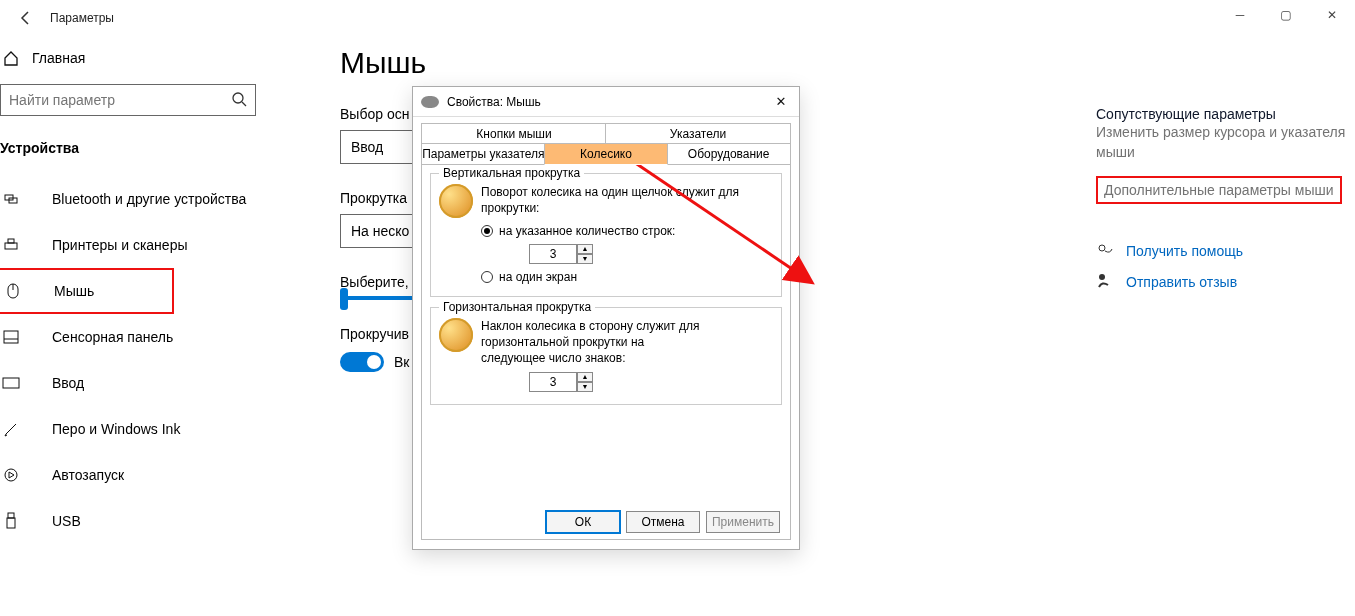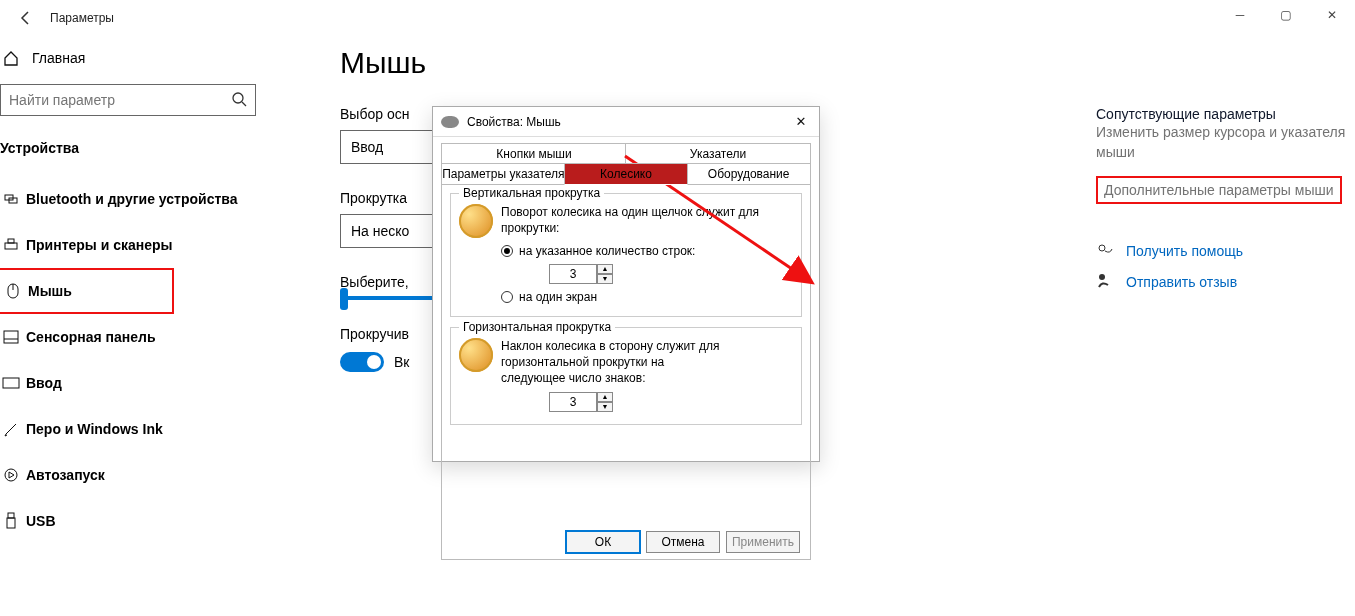--- a/index.html
+++ b/index.html
@@ -17,21 +17,21 @@
 .home-row { display: flex; align-items: center; height: 44px; }
 .home-row .ico { width: 22px; display: flex; justify-content: center; }
 .home-row span { margin-left: 10px; font-size: 14px; }
 .search-box { margin-top: 4px; width: 256px; height: 32px; background: #fff; border: 1px solid #666; display: flex; align-items: center; padding: 0 8px; }
 .search-box input { border: none; outline: none; flex: 1; font-size: 14px; background: transparent; }
 .search-box .sicon { color: #333; }
 .cat-title { margin-top: 24px; font-size: 14px; font-weight: 600; }
 .nav { margin-top: 20px; margin-left: -14px; }
 .nav-item { height: 46px; display: flex; align-items: center; padding-left: 14px; font-size: 14px; }
 .nav-item .ico { width: 22px; display: flex; justify-content: center; color: #111; }
-.nav-item span { margin-left: 4px; font-weight: bold; }
+.nav-item span { margin-left: 30px; }
 .nav-item.sel { width: 188px; border: 2px solid #e11; }
 
 
 .main { position: absolute; left: 340px; top: 46px; width: 630px; }
 .page-title { font-size: 30px; font-weight: 400; }
 .field-label { font-size: 14px; margin-top: 26px; }
 .combo { margin-top: 8px; width: 300px; height: 34px; border: 1px solid #666; background: #fff; display: flex; align-items: center; padding: 0 10px; font-size: 14px; }
 .slider-track { margin-top: 6px; width: 300px; height: 4px; background: #0078d4; border-radius: 2px; position: relative; }
 .slider-thumb { position: absolute; left: 0; top: -8px; width: 8px; height: 22px; background: #0078d4; border-radius: 3px; }
 .toggle-row { display: flex; align-items: center; margin-top: 10px; }
@@ -42,29 +42,29 @@
 
 .rlinks { position: absolute; left: 1096px; top: 106px; width: 250px; font-size: 14px; }
 .rlinks .htext { font-weight: 400; color: #0f172a; margin-bottom: 0; }
 .link { color: #737373; margin-bottom: 14px; line-height: 20px; cursor: pointer; }
 .link.boxed { border: 2px solid #e11; padding: 2px 6px; display: inline-block; margin-bottom: 26px; }
 .help-row { display: flex; align-items: center; margin-top: 10px; color: #0067c0; }
 .help-row .hico { width: 22px; color: #333; }
 .help-row span { margin-left: 8px; }
 
 
-.dialog { position: absolute; left: 432px; top: 86px; width: 388px; height: 356px; background: #fff; border: 1px solid #aaa; box-shadow: 0 6px 20px rgba(0,0,0,0.15); margin-top: 20px; }
+.dialog { position: absolute; left: 412px; top: 86px; width: 388px; height: 464px; background: #fff; border: 1px solid #aaa; box-shadow: 0 6px 20px rgba(0,0,0,0.15); }
 .dlg-titlebar { height: 30px; display: flex; align-items: center; padding: 0 8px; border-bottom: 1px solid #ddd; }
 .dlg-titlebar .dicon { width: 18px; height: 12px; background: #888; border-radius: 50% / 60%; margin-right: 8px; }
 .dlg-titlebar .dt { font-size: 12px; flex: 1; }
 .dlg-close { width: 20px; text-align: center; color: #111; }
 .tabs { margin: 6px 8px 0 8px; border: 1px solid #bbb; border-bottom: none; display: flex; flex-wrap: wrap; }
 .tab { flex: 1 0 33%; text-align: center; font-size: 12px; padding: 3px 0; border: 1px solid #bbb; margin: -1px; background: #fff; }
 .tab.row2 { flex: 1 0 33%; }
-.tab.active { background: #b91c1c; border-bottom: 1px solid #fff; position: relative; z-index: 2; }
+.tab.active { background: #fdba74; border-bottom: 1px solid #fff; position: relative; z-index: 2; }
 .dlg-body { margin: 0 8px; border: 1px solid #bbb; padding: 8px; height: 376px; position: relative; }
 .group { border: 1px solid #ccc; padding: 10px 8px 12px 8px; margin-bottom: 10px; position: relative; }
 .group legend { position: absolute; top: -8px; left: 8px; background: #fff; font-size: 12px; padding: 0 4px; }
 .grow { display: flex; }
 .grow .gicon { width: 34px; height: 34px; margin-right: 8px; border-radius: 50%; background: radial-gradient(circle at 30% 30%, #ffe08a, #e6a23c 70%); box-shadow: inset 0 0 0 2px #d49b2a; flex-shrink: 0; }
 .gtext { font-size: 12px; line-height: 16px; }
 .radio-row { margin-left: 42px; margin-top: 6px; font-size: 12px; display: flex; align-items: center; }
 .radio { width: 12px; height: 12px; border: 1px solid #333; border-radius: 50%; margin-right: 6px; display: inline-flex; align-items: center; justify-content: center; }
 .radio.checked::after { content: ""; width: 6px; height: 6px; border-radius: 50%; background: #000; }
 .spinner { margin-left: 90px; margin-top: 6px; display: flex; }

